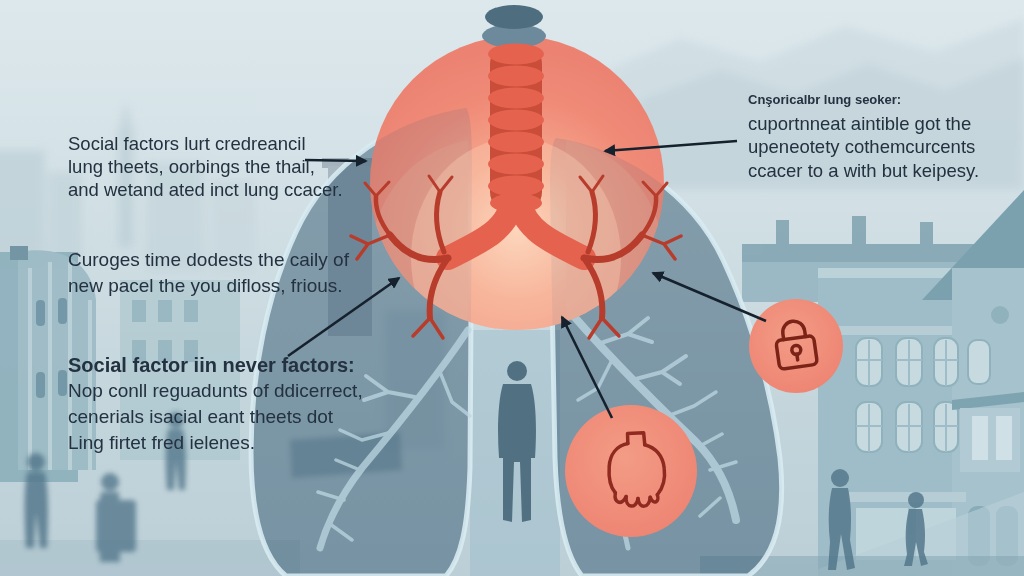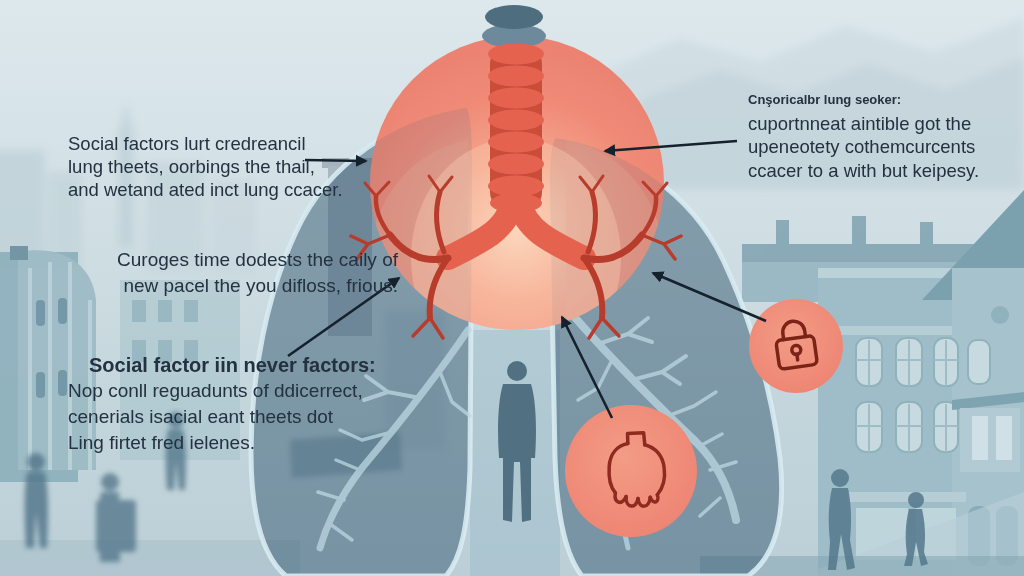--- a/index.html
+++ b/index.html
@@ -5,23 +5,23 @@
   html,body{margin:0;padding:0;background:#222;}
   .stage{
     position:relative;width:1024px;height:576px;overflow:hidden;
     font-family:"Liberation Sans","DejaVu Sans",sans-serif;
     background:linear-gradient(180deg,#dde8ec 0%,#d2e0e5 35%,#c4d6dc 70%,#bccfd7 100%);
   }
   .stage svg{position:absolute;left:0;top:0;}
   .tb{position:absolute;color:#243140;z-index:30;}
   .tb .bold{font-weight:normal;}
   .tb1{left:68px;top:132px;width:330px;font-size:18.5px;line-height:23px;}
-  .tb2{left:68px;top:247px;width:330px;font-size:19px;line-height:26px;text-align:right;}
+  .tb2{left:68px;top:247px;width:330px;font-size:19px;line-height:26px;}
   .tb3{left:68px;top:352px;width:330px;font-size:19px;line-height:26px;}
-  .tb3 .head{font-weight:bold;font-size:20px;margin-left:21px;}
+  .tb3 .head{font-weight:bold;font-size:20px;}
   .tbr{left:748px;top:88px;width:276px;font-size:18.5px;line-height:23.5px;}
   .tbr .head{font-weight:bold;font-size:13px;}
 </style>
 </head>
 <body>
 
 <div class="stage">
 
 <svg width="1024" height="576" viewBox="0 0 1024 576">
   <defs>

